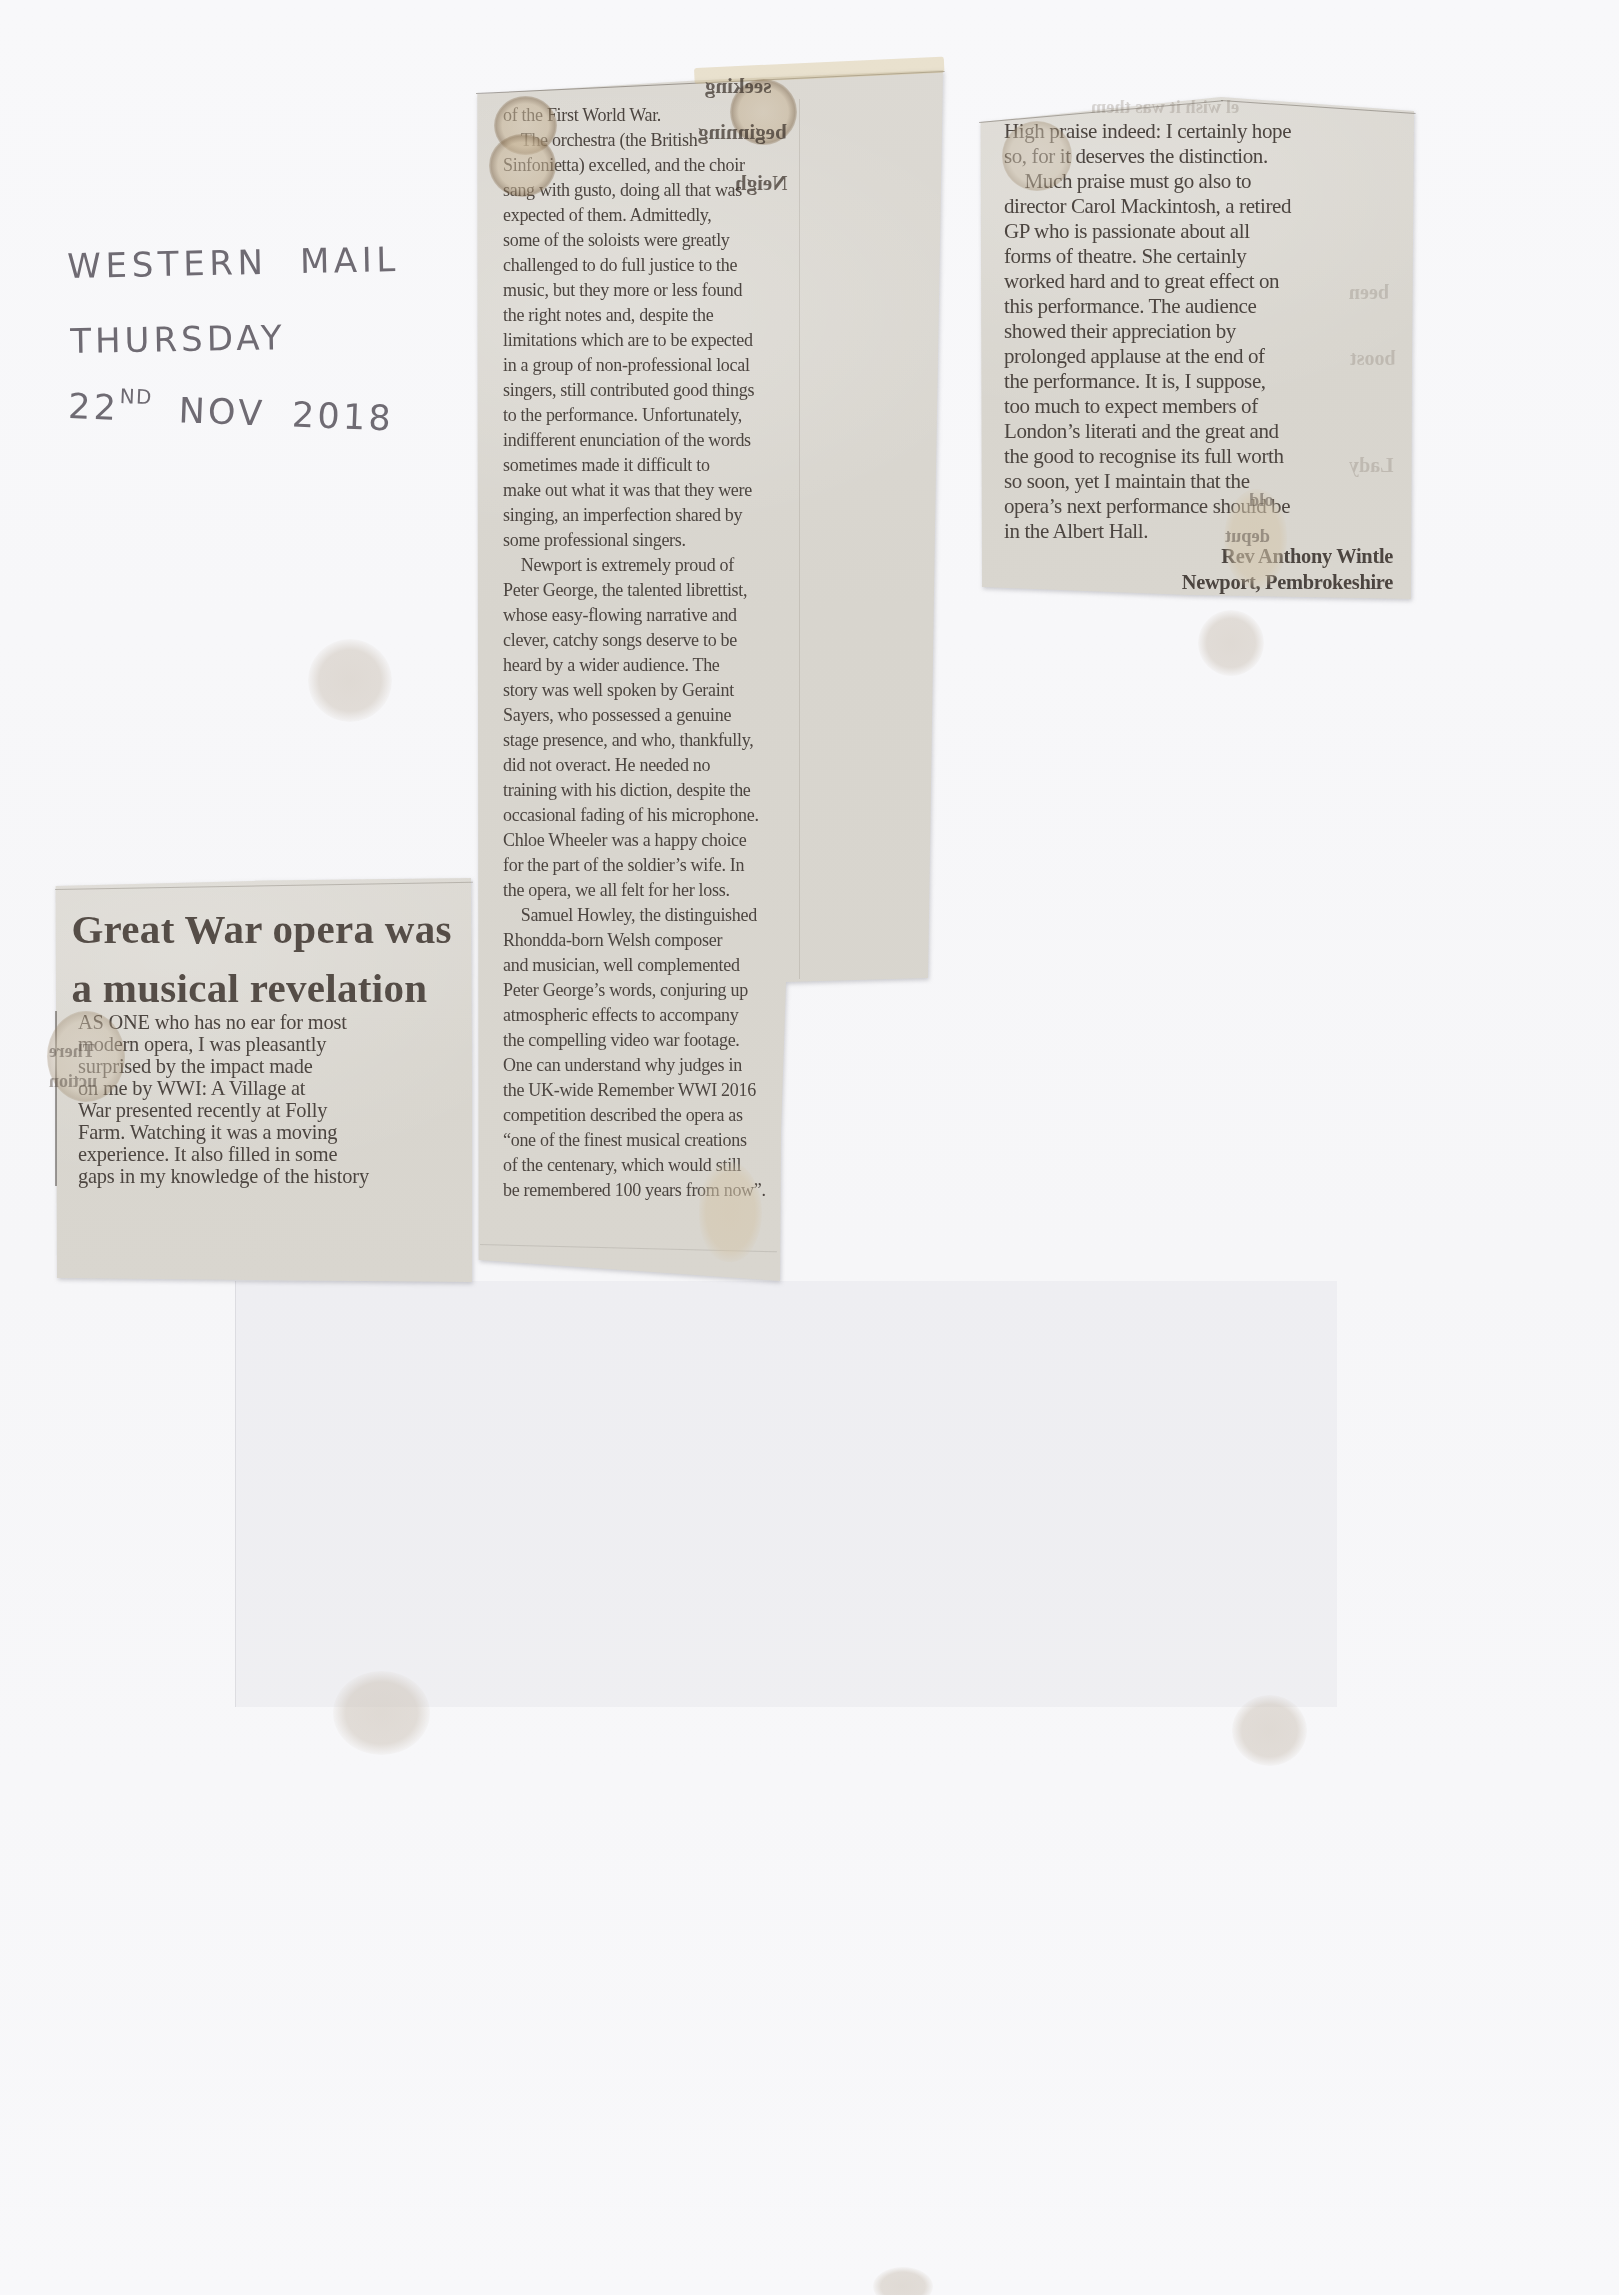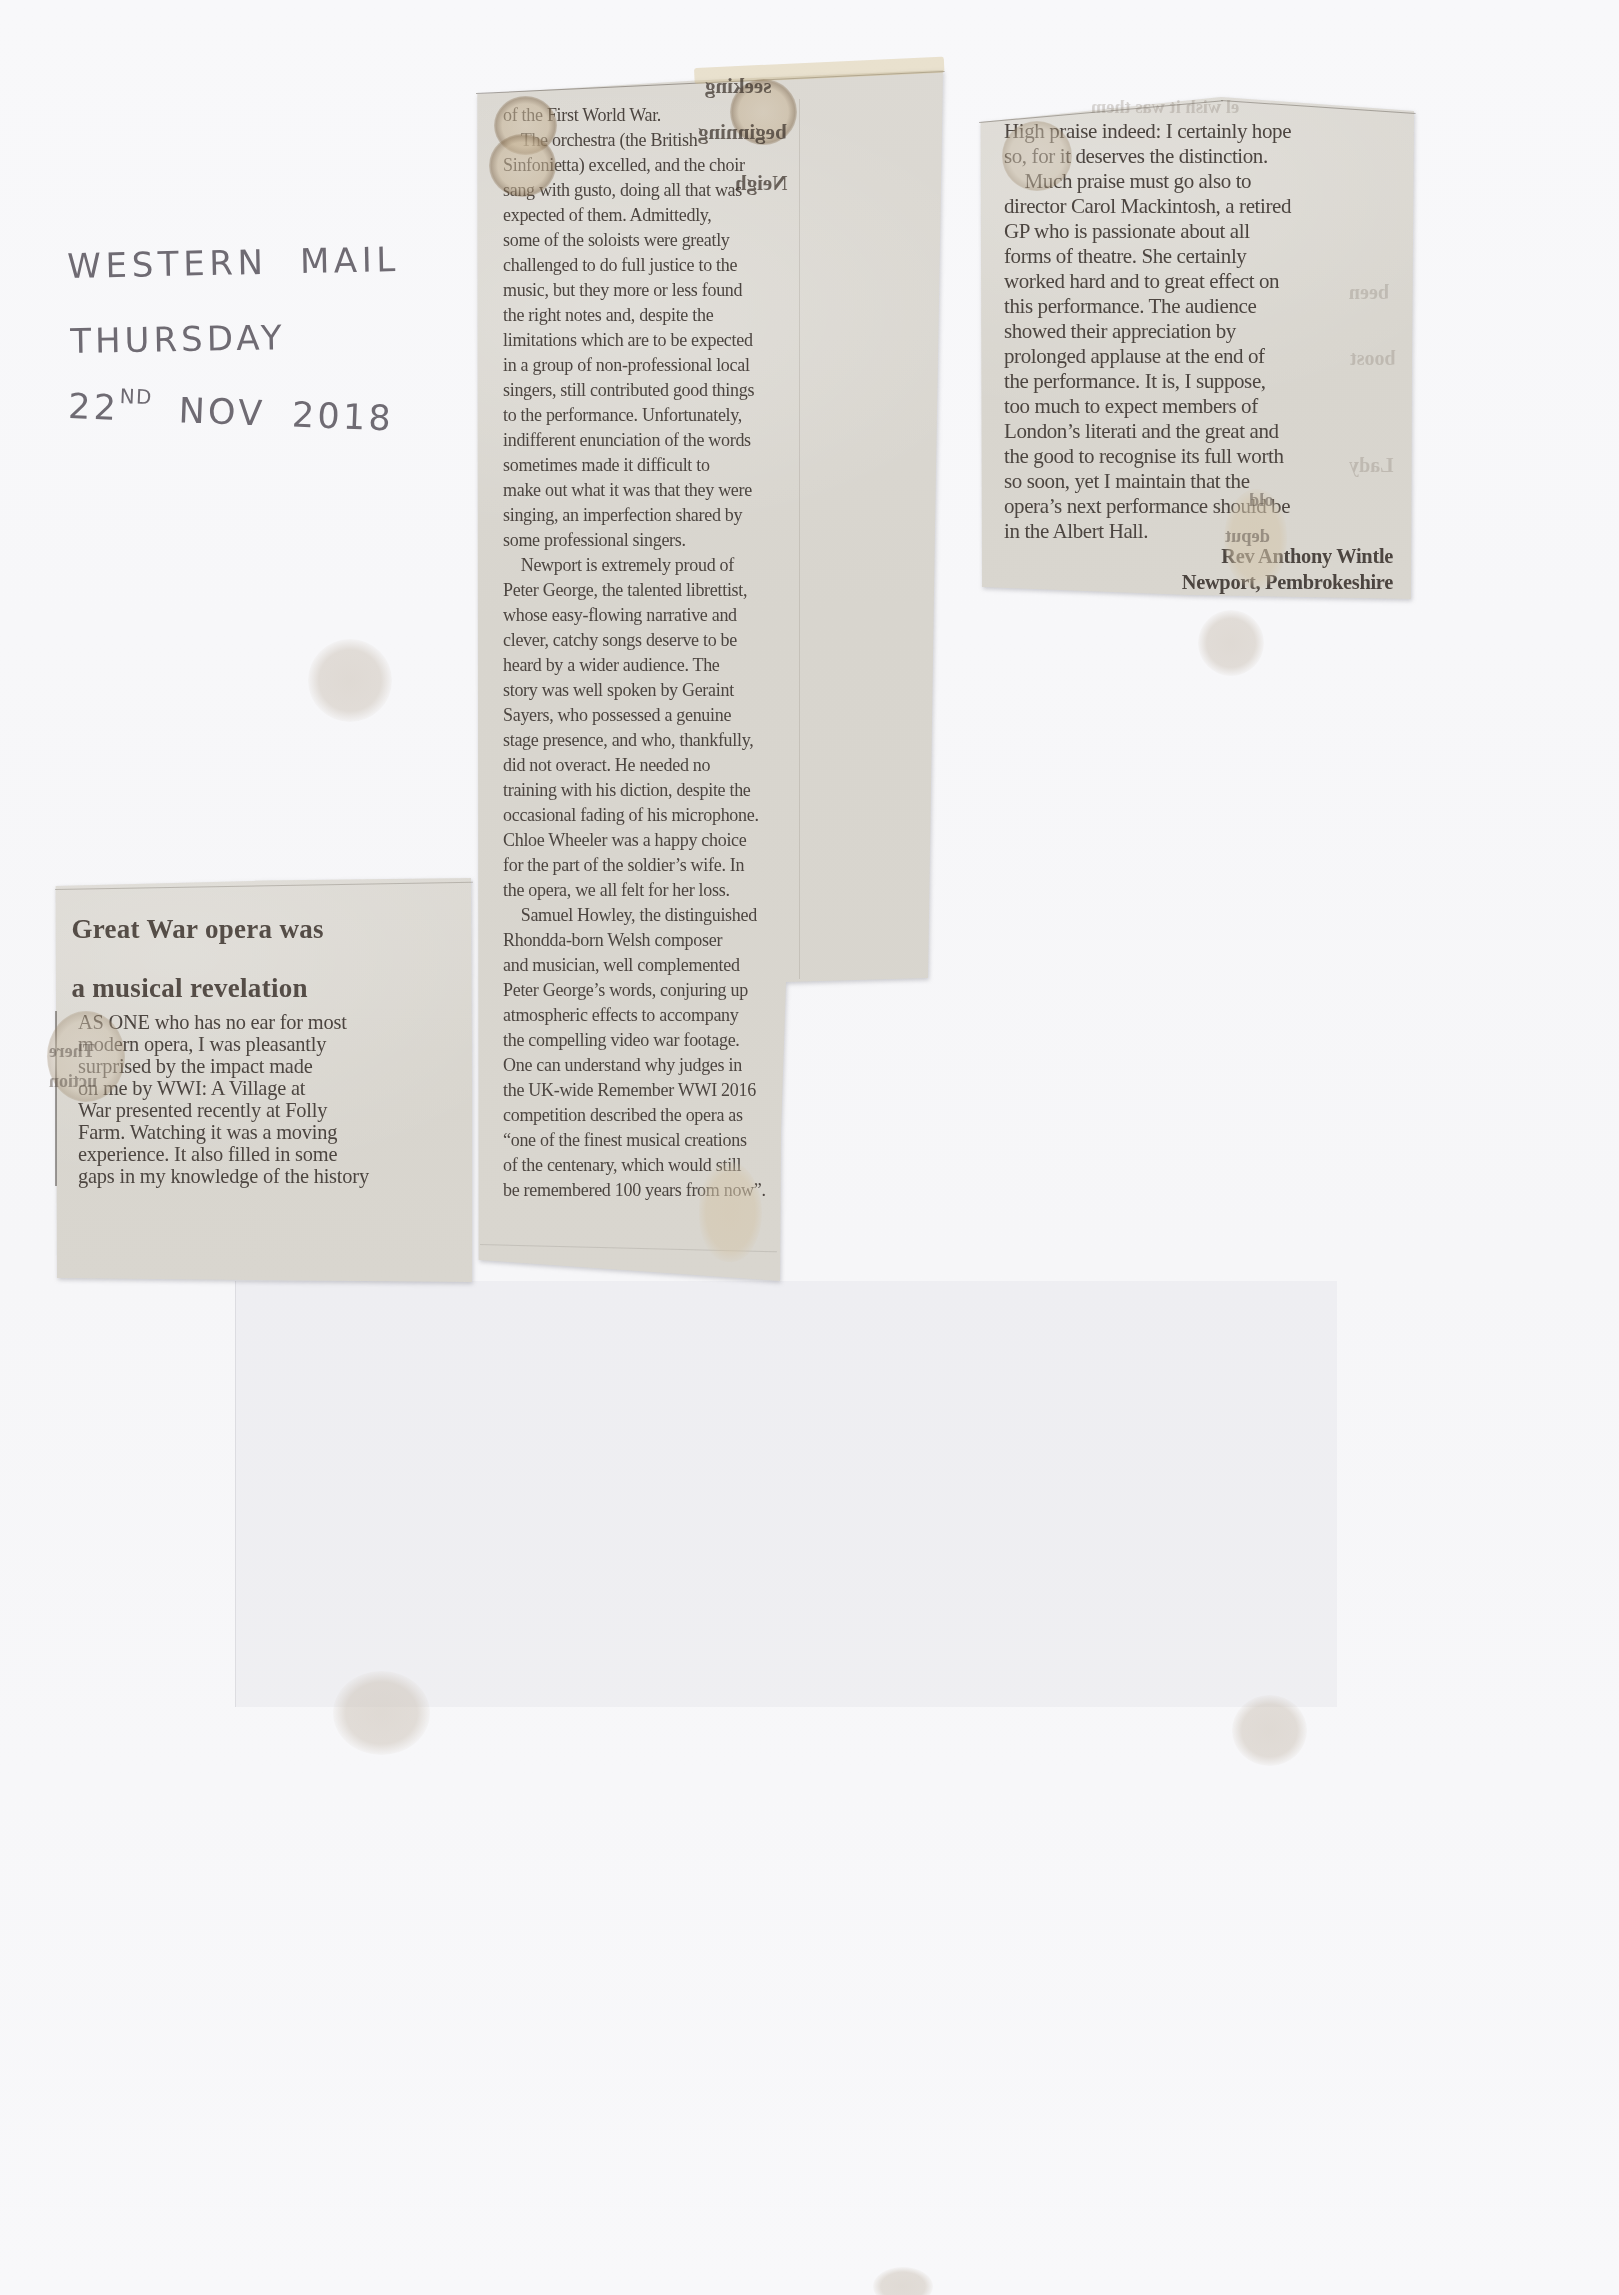--- a/index.html
+++ b/index.html
@@ -55,21 +55,21 @@
     position: absolute;
     white-space: pre-line;
     font-size: 18px; line-height: 25px; letter-spacing: -0.3px;
   }
   .body-main   { left: 31px; top: 37px;  width: 316px; }
   .body-letter { left: 26px; top: 34px;  width: 394px; font-size: 21px; line-height: 25px; letter-spacing: -0.4px; }
   .body-review { left: 25px; top: 137px; width: 381px; font-size: 20.4px; line-height: 22px; letter-spacing: -0.2px; }
   .headline {
     position: absolute; left: 18.4px; top: 26px; width: 394px;
     white-space: pre-line;
-    font-size: 27px; line-height: 59px; font-weight: bold;
+    font-size: 41px; line-height: 59px; font-weight: bold;
     letter-spacing: 0.3px; color: #554d47;
   }
   .signature { position: absolute; left: 26px; width: 389px; text-align: right;
     font-weight: bold; font-size: 20.4px; letter-spacing: -0.3px; }
   .sig-1 { top: 460px; }
   .sig-2 { top: 486px; }
   
   .edge-line { position: absolute; height: 1.3px; background: rgba(95,88,80,0.5); transform-origin: left top; }
   .edge-main     { left: 476px;  top: 93px;  width: 469px; transform: rotate(-2.7deg); }
   .edge-letter-a { left: 979px; top: 122px;  width: 245px; transform: rotate(-5.1deg); background: rgba(95,88,80,0.45); }

